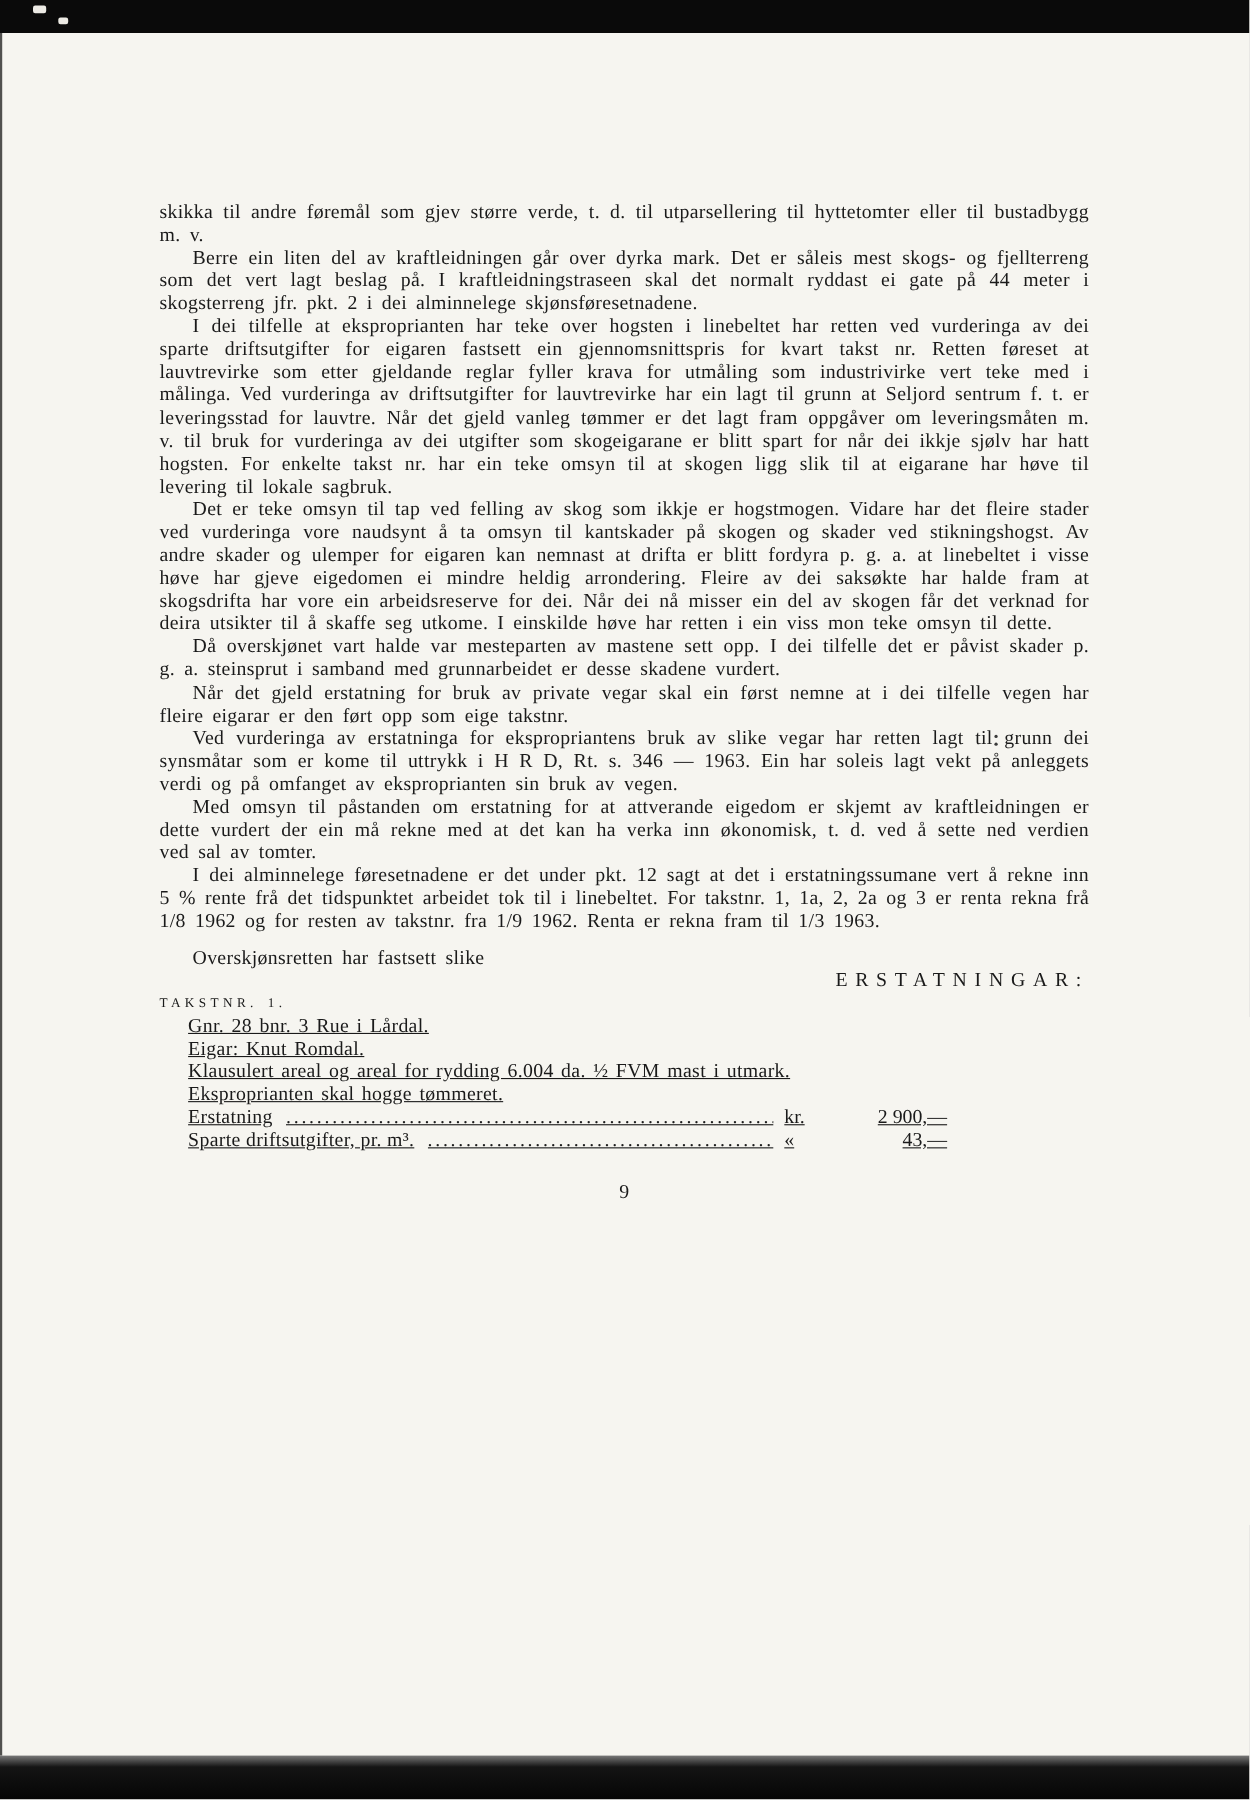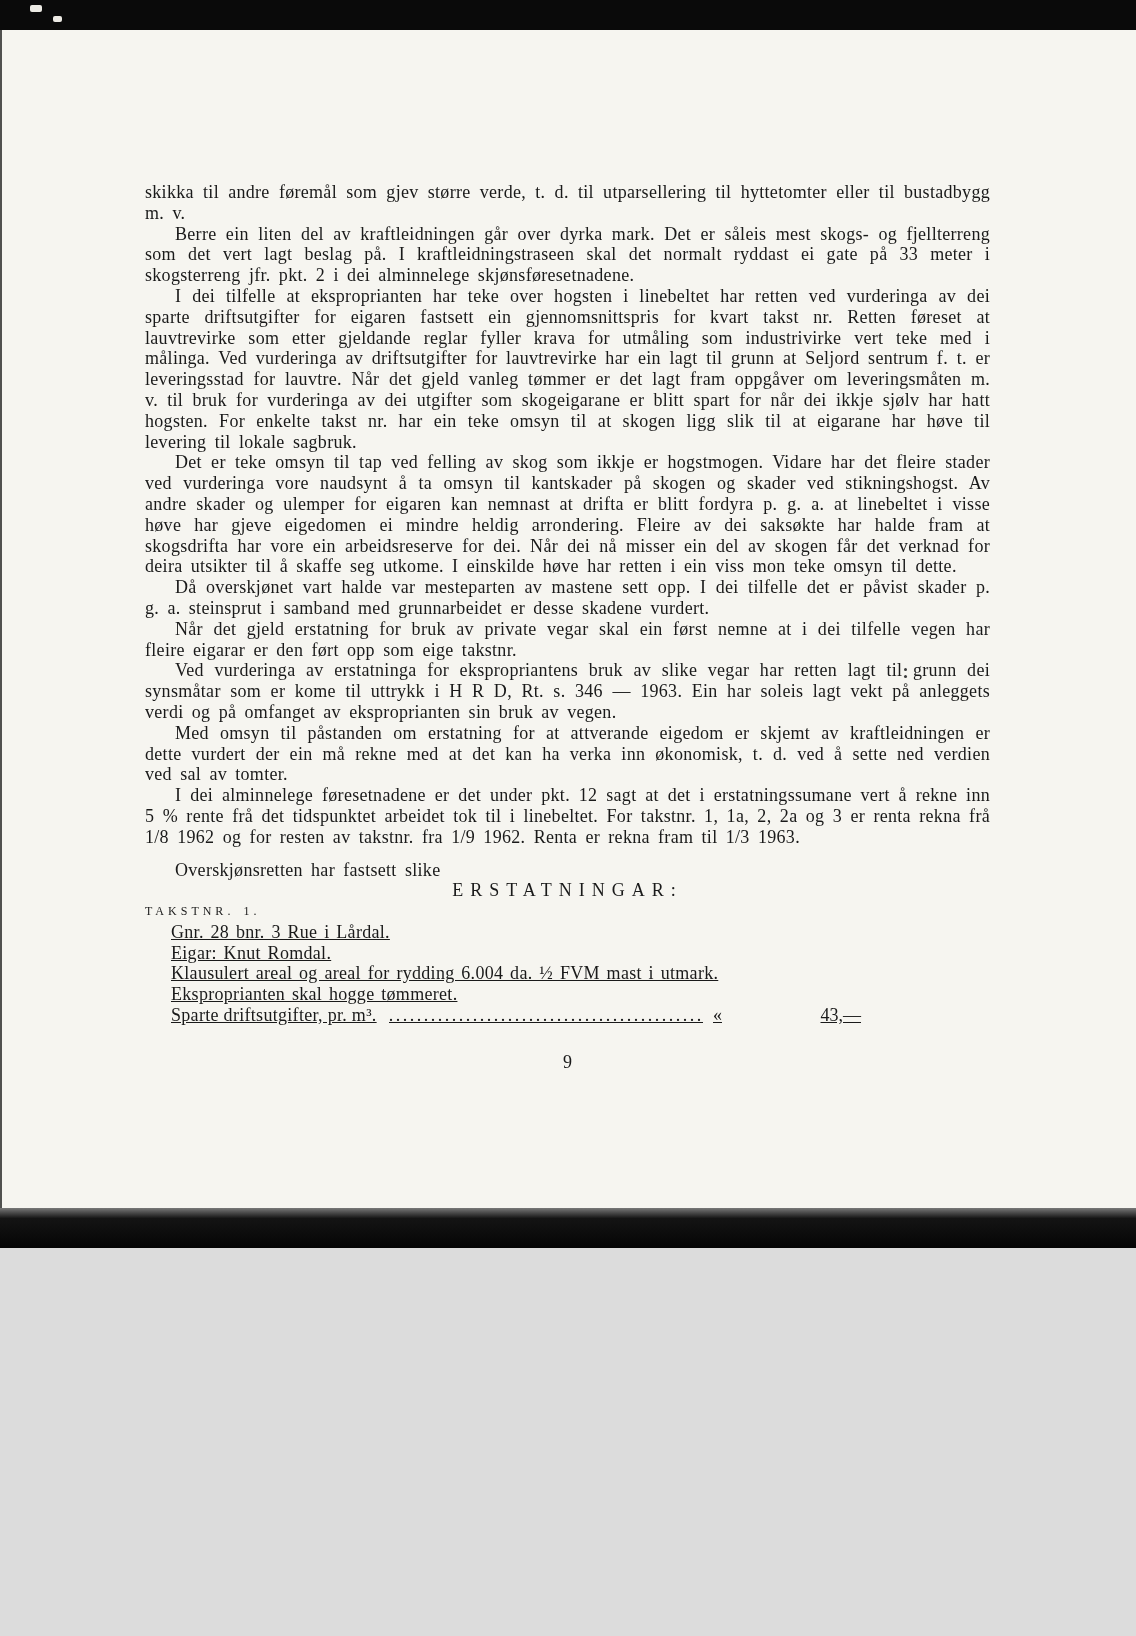--- a/index.html
+++ b/index.html
@@ -1,19 +1,19 @@
 <!DOCTYPE html>
 <html><head>
 <meta charset="utf-8">
 <style>
   html, body { margin: 0; padding: 0; background: #dcdcdc; }
   .page {
     position: relative;
     width: 1136px;
-    height: 1248px;
+    height: 1636px;
     background: #f6f5f0;
     overflow: hidden;
     font-family: "Liberation Serif", "DejaVu Serif", serif;
     color: #1a1a1a;
     margin: 0 auto;
   }
 
   
   .top-bar {
     position: absolute; top: 0; left: 0;
@@ -51,21 +51,21 @@
     text-indent: 30px;
     word-spacing: 3.5px;
     letter-spacing: 0.3px;
   }
   .para.flush { text-indent: 0; }
 
   .award { margin-top: 12px; }
   .award-heading {
     margin: 0;
     font-size: 18px; line-height: 20.8px;
-    text-align: center;
+    text-align: right;
     letter-spacing: 7px;
   }
   .takst-heading {
     margin: 0;
     font-size: 12px; line-height: 20.8px;
     letter-spacing: 4px;
     word-spacing: 2px;
   }
   .award-details { margin-left: 26px; text-decoration: underline; }
   .detail {
@@ -101,41 +101,47 @@
   <div class="top-bar">
     <span class="speck s1"></span>
     <span class="speck s2"></span>
   </div>
   <div class="edge-left"></div>
   <div class="speck-right"></div>
 
   <div class="content">
 
     <p class="para flush">skikka til andre føremål som gjev større verde, t. d. til utparsellering til hyttetomter eller til bustadbygg m. v.</p>
-    <p class="para">Berre ein liten del av kraftleidningen går over dyrka mark. Det er såleis mest skogs- og fjellterreng som det vert lagt beslag på. I kraftleidningstraseen skal det normalt ryddast ei gate på 33 meter i skogsterreng jfr. pkt. 2 i dei alminnelege skjønsføresetnadene.</p>
+    <p class="para">Berre ein liten del av kraftleidningen går over dyrka mark. Det er såleis mest skogs- og fjellterreng som det vert lagt beslag på. I kraftleidningstraseen skal det normalt ryddast ei gate på 44 meter i skogsterreng jfr. pkt. 2 i dei alminnelege skjønsføresetnadene.</p>
     <p class="para">I dei tilfelle at eksproprianten har teke over hogsten i linebeltet har retten ved vurderinga av dei sparte driftsutgifter for eigaren fastsett ein gjennomsnittspris for kvart takst nr. Retten føreset at lauvtrevirke som etter gjeldande reglar fyller krava for utmåling som industrivirke vert teke med i målinga. Ved vurderinga av driftsutgifter for lauvtrevirke har ein lagt til grunn at Seljord sentrum f. t. er leveringsstad for lauvtre. Når det gjeld vanleg tømmer er det lagt fram oppgåver om leveringsmåten m. v. til bruk for vurderinga av dei utgifter som skogeigarane er blitt spart for når dei ikkje sjølv har hatt hogsten. For enkelte takst nr. har ein teke omsyn til at skogen ligg slik til at eigarane har høve til levering til lokale sagbruk.</p>
     <p class="para">Det er teke omsyn til tap ved felling av skog som ikkje er hogstmogen. Vidare har det fleire stader ved vurderinga vore naudsynt å ta omsyn til kantskader på skogen og skader ved stikningshogst. Av andre skader og ulemper for eigaren kan nemnast at drifta er blitt fordyra p. g. a. at linebeltet i visse høve har gjeve eigedomen ei mindre heldig arrondering. Fleire av dei saksøkte har halde fram at skogsdrifta har vore ein arbeidsreserve for dei. Når dei nå misser ein del av skogen får det verknad for deira utsikter til å skaffe seg utkome. I einskilde høve har retten i ein viss mon teke omsyn til dette.</p>
     <p class="para">Då overskjønet vart halde var mesteparten av mastene sett opp. I dei tilfelle det er påvist skader p. g. a. steinsprut i samband med grunnarbeidet er desse skadene vurdert.</p>
     <p class="para">Når det gjeld erstatning for bruk av private vegar skal ein først nemne at i dei tilfelle vegen har fleire eigarar er den ført opp som eige takstnr.</p>
     <p class="para">Ved vurderinga av erstatninga for ekspropriantens bruk av slike vegar har retten lagt til grunn dei synsmåtar som er kome til uttrykk i H R D, Rt. s. 346 — 1963. Ein har soleis lagt vekt på anleggets verdi og på omfanget av eksproprianten sin bruk av vegen.</p>
     <p class="para">Med omsyn til påstanden om erstatning for at attverande eigedom er skjemt av kraftleidningen er dette vurdert der ein må rekne med at det kan ha verka inn økonomisk, t. d. ved å sette ned verdien ved sal av tomter.</p>
     <p class="para">I dei alminnelege føresetnadene er det under pkt. 12 sagt at det i erstatningssumane vert å rekne inn 5 % rente frå det tidspunktet arbeidet tok til i linebeltet. For takstnr. 1, 1a, 2, 2a og 3 er renta rekna frå 1/8 1962 og for resten av takstnr. fra 1/9 1962. Renta er rekna fram til 1/3 1963.</p>
 
     <div class="award">
       <p class="para award-intro">Overskjønsretten har fastsett slike</p>
       <p class="award-heading">ERSTATNINGAR:</p>
       <p class="takst-heading">TAKSTNR. 1.</p>
 
       <div class="award-details">
         <p class="detail">Gnr. 28 bnr. 3 Rue i Lårdal.</p>
         <p class="detail">Eigar: Knut Romdal.</p>
         <p class="detail">Klausulert areal og areal for rydding 6.004 da. ½ FVM mast i utmark.</p>
         <p class="detail">Eksproprianten skal hogge tømmeret.</p>
 
         <div class="amount-row">
+          <span class="amount-label">Erstatning</span>
+          <span class="leader"></span>
+          <span class="amount-currency">kr.</span>
+          <span class="amount-value">2 900,—</span>
+        </div>
+        <div class="amount-row">
           <span class="amount-label">Sparte driftsutgifter, pr. m³.</span>
           <span class="leader"></span>
           <span class="amount-currency">«</span>
           <span class="amount-value">43,—</span>
         </div>
       </div>
     </div>
 
     <div class="page-number">9</div>
   </div>

